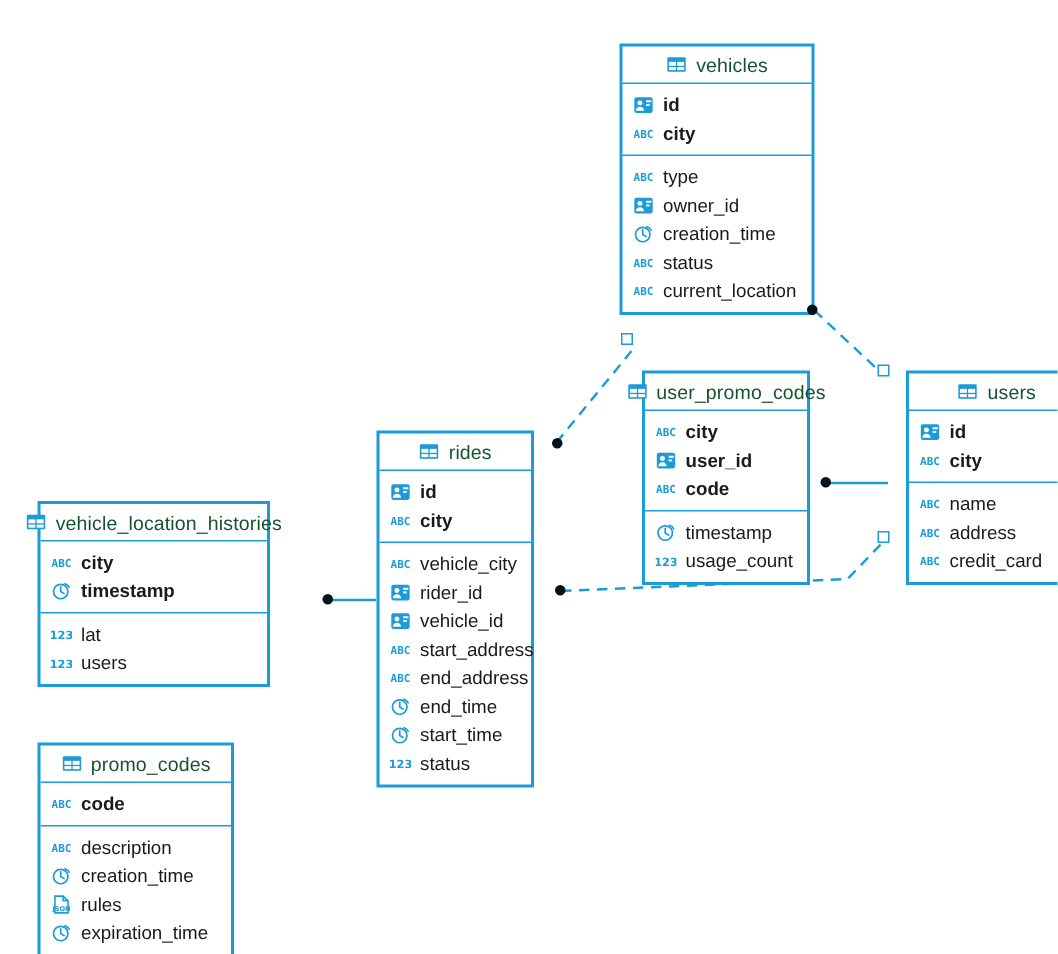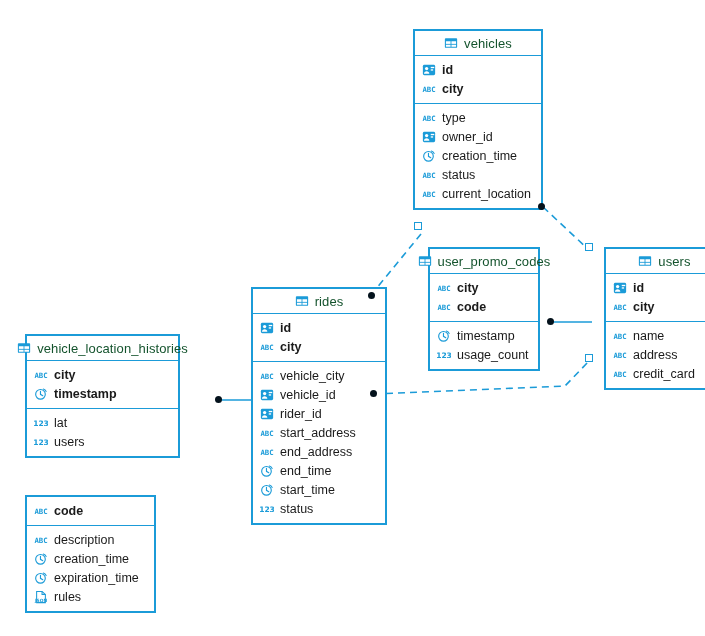--- a/index.html
+++ b/index.html
@@ -167,20 +167,32 @@
           <span class="ic">
             <svg width="14" height="14" viewBox="0 0 16 16">
               <text x="8" y="11.4" font-family="DejaVu Sans Mono, monospace" font-size="8.4" font-weight="bold" fill="#1b9bd8" text-anchor="middle">ABC</text>
             </svg>
           </span>
           <span>city</span>
         </div>
         <div class="field key">
           <span class="ic">
             <svg width="14" height="14" viewBox="0 0 16 16">
+              <rect x="1" y="2" width="14" height="12" rx="1.6" fill="#1b9bd8"></rect>
+              <circle cx="5.3" cy="6.4" r="1.9" fill="#fff"></circle>
+              <path d="M2.2 12.3c0-1.9 1.4-3 3.1-3s3.1 1.1 3.1 3z" fill="#fff"></path>
+              <rect x="10" y="4.4" width="4" height="1.5" fill="#fff"></rect>
+              <rect x="10" y="7.2" width="2.7" height="1.5" fill="#fff"></rect>
+            </svg>
+          </span>
+          <span>user_id</span>
+        </div>
+        <div class="field key">
+          <span class="ic">
+            <svg width="14" height="14" viewBox="0 0 16 16">
               <text x="8" y="11.4" font-family="DejaVu Sans Mono, monospace" font-size="8.4" font-weight="bold" fill="#1b9bd8" text-anchor="middle">ABC</text>
             </svg>
           </span>
           <span>code</span>
         </div>
       </div>
       <div class="ent-section">
         <div class="field">
           <span class="ic">
             <svg width="14" height="14" viewBox="0 0 16 16">
@@ -256,21 +268,21 @@
         <div class="field">
           <span class="ic">
             <svg width="14" height="14" viewBox="0 0 16 16">
               <text x="8" y="11.4" font-family="DejaVu Sans Mono, monospace" font-size="8.4" font-weight="bold" fill="#1b9bd8" text-anchor="middle">ABC</text>
             </svg>
           </span>
           <span>credit_card</span>
         </div>
       </div>
     </div>
-    <div class="entity" style="left: 251px; top: 287px; width: 136px;">
+    <div class="entity" style="left: 251px; top: 287px; width: 105px;">
       <div class="ent-header">
         <span class="ic">
           <svg width="14" height="14" viewBox="0 0 16 16">
             <rect x="1" y="2.5" width="14" height="11" rx="1" fill="#1b9bd8"></rect>
             <rect x="2.2" y="6" width="5.3" height="3" fill="#fff"></rect>
             <rect x="8.5" y="6" width="5.3" height="3" fill="#fff"></rect>
             <rect x="2.2" y="10" width="5.3" height="2.3" fill="#fff"></rect>
             <rect x="8.5" y="10" width="5.3" height="2.3" fill="#fff"></rect>
           </svg>
         </span>
@@ -310,33 +322,33 @@
         <div class="field">
           <span class="ic">
             <svg width="14" height="14" viewBox="0 0 16 16">
               <rect x="1" y="2" width="14" height="12" rx="1.6" fill="#1b9bd8"></rect>
               <circle cx="5.3" cy="6.4" r="1.9" fill="#fff"></circle>
               <path d="M2.2 12.3c0-1.9 1.4-3 3.1-3s3.1 1.1 3.1 3z" fill="#fff"></path>
               <rect x="10" y="4.4" width="4" height="1.5" fill="#fff"></rect>
               <rect x="10" y="7.2" width="2.7" height="1.5" fill="#fff"></rect>
             </svg>
           </span>
+          <span>rider_id</span>
+        </div>
+        <div class="field">
+          <span class="ic">
+            <svg width="14" height="14" viewBox="0 0 16 16">
+              <rect x="1" y="2" width="14" height="12" rx="1.6" fill="#1b9bd8"></rect>
+              <circle cx="5.3" cy="6.4" r="1.9" fill="#fff"></circle>
+              <path d="M2.2 12.3c0-1.9 1.4-3 3.1-3s3.1 1.1 3.1 3z" fill="#fff"></path>
+              <rect x="10" y="4.4" width="4" height="1.5" fill="#fff"></rect>
+              <rect x="10" y="7.2" width="2.7" height="1.5" fill="#fff"></rect>
+            </svg>
+          </span>
           <span>vehicle_id</span>
-        </div>
-        <div class="field">
-          <span class="ic">
-            <svg width="14" height="14" viewBox="0 0 16 16">
-              <rect x="1" y="2" width="14" height="12" rx="1.6" fill="#1b9bd8"></rect>
-              <circle cx="5.3" cy="6.4" r="1.9" fill="#fff"></circle>
-              <path d="M2.2 12.3c0-1.9 1.4-3 3.1-3s3.1 1.1 3.1 3z" fill="#fff"></path>
-              <rect x="10" y="4.4" width="4" height="1.5" fill="#fff"></rect>
-              <rect x="10" y="7.2" width="2.7" height="1.5" fill="#fff"></rect>
-            </svg>
-          </span>
-          <span>rider_id</span>
         </div>
         <div class="field">
           <span class="ic">
             <svg width="14" height="14" viewBox="0 0 16 16">
               <text x="8" y="11.4" font-family="DejaVu Sans Mono, monospace" font-size="8.4" font-weight="bold" fill="#1b9bd8" text-anchor="middle">ABC</text>
             </svg>
           </span>
           <span>start_address</span>
         </div>
         <div class="field">
@@ -423,20 +435,32 @@
           <span class="ic">
             <svg width="14" height="14" viewBox="0 0 16 16">
               <text x="8" y="11.6" font-family="DejaVu Sans, sans-serif" font-size="8.6" font-weight="bold" fill="#1b9bd8" text-anchor="middle">123</text>
             </svg>
           </span>
           <span>users</span>
         </div>
       </div>
     </div>
     <div class="entity" style="left: 25px; top: 495px; width: 131px;">
+      <div class="ent-header">
+        <span class="ic">
+          <svg width="14" height="14" viewBox="0 0 16 16">
+            <rect x="1" y="2.5" width="14" height="11" rx="1" fill="#1b9bd8"></rect>
+            <rect x="2.2" y="6" width="5.3" height="3" fill="#fff"></rect>
+            <rect x="8.5" y="6" width="5.3" height="3" fill="#fff"></rect>
+            <rect x="2.2" y="10" width="5.3" height="2.3" fill="#fff"></rect>
+            <rect x="8.5" y="10" width="5.3" height="2.3" fill="#fff"></rect>
+          </svg>
+        </span>
+        <span class="ent-title">promo_codes</span>
+      </div>
       <div class="ent-section">
         <div class="field key">
           <span class="ic">
             <svg width="14" height="14" viewBox="0 0 16 16">
               <text x="8" y="11.4" font-family="DejaVu Sans Mono, monospace" font-size="8.4" font-weight="bold" fill="#1b9bd8" text-anchor="middle">ABC</text>
             </svg>
           </span>
           <span>code</span>
         </div>
       </div>
@@ -451,40 +475,40 @@
         </div>
         <div class="field">
           <span class="ic">
             <svg width="14" height="14" viewBox="0 0 16 16">
               <circle cx="7.4" cy="8.4" r="5.5" fill="none" stroke="#1b9bd8" stroke-width="1.3"></circle>
               <path d="M7.4 4.8v3.6l2.6 1.6" fill="none" stroke="#1b9bd8" stroke-width="1.3" stroke-linecap="round"></path>
               <path d="M10.6 2.4c1.5.5 2.7 1.5 3.3 2.8" fill="none" stroke="#1b9bd8" stroke-width="1.2" stroke-linecap="round"></path>
             </svg>
           </span>
           <span>creation_time</span>
-        </div>
-        <div class="field">
-          <span class="ic">
-            <svg width="14" height="14" viewBox="0 0 16 16">
-              <circle cx="7.4" cy="8.4" r="5.5" fill="none" stroke="#1b9bd8" stroke-width="1.3"></circle>
-              <path d="M7.4 4.8v3.6l2.6 1.6" fill="none" stroke="#1b9bd8" stroke-width="1.3" stroke-linecap="round"></path>
-              <path d="M10.6 2.4c1.5.5 2.7 1.5 3.3 2.8" fill="none" stroke="#1b9bd8" stroke-width="1.2" stroke-linecap="round"></path>
-            </svg>
-          </span>
-          <span>expiration_time</span>
         </div>
         <div class="field">
           <span class="ic">
             <svg width="14" height="14" viewBox="0 0 16 16">
               <path d="M3 1.6h6.2L13 5.2v9.2H3z" fill="#fff" stroke="#1b9bd8" stroke-width="1.2"></path>
               <path d="M9.2 1.6v3.6H13" fill="none" stroke="#1b9bd8" stroke-width="1.2"></path>
               <text x="8" y="13.3" font-family="DejaVu Sans, sans-serif" font-size="5" font-weight="bold" fill="#1b9bd8" text-anchor="middle">JSON</text>
             </svg>
           </span>
           <span>rules</span>
+        </div>
+        <div class="field">
+          <span class="ic">
+            <svg width="14" height="14" viewBox="0 0 16 16">
+              <circle cx="7.4" cy="8.4" r="5.5" fill="none" stroke="#1b9bd8" stroke-width="1.3"></circle>
+              <path d="M7.4 4.8v3.6l2.6 1.6" fill="none" stroke="#1b9bd8" stroke-width="1.3" stroke-linecap="round"></path>
+              <path d="M10.6 2.4c1.5.5 2.7 1.5 3.3 2.8" fill="none" stroke="#1b9bd8" stroke-width="1.2" stroke-linecap="round"></path>
+            </svg>
+          </span>
+          <span>expiration_time</span>
         </div>
       </div>
     </div>
     <div class="dot" style="left: 215px; top: 396px;"></div>
     <div class="dot" style="left: 547px; top: 318px;"></div>
     <div class="dot" style="left: 368px; top: 292px;"></div>
     <div class="osq" style="left: 414px; top: 222px;"></div>
     <div class="dot" style="left: 538px; top: 203px;"></div>
     <div class="osq" style="left: 585px; top: 243px;"></div>
     <div class="dot" style="left: 370px; top: 390px;"></div>

